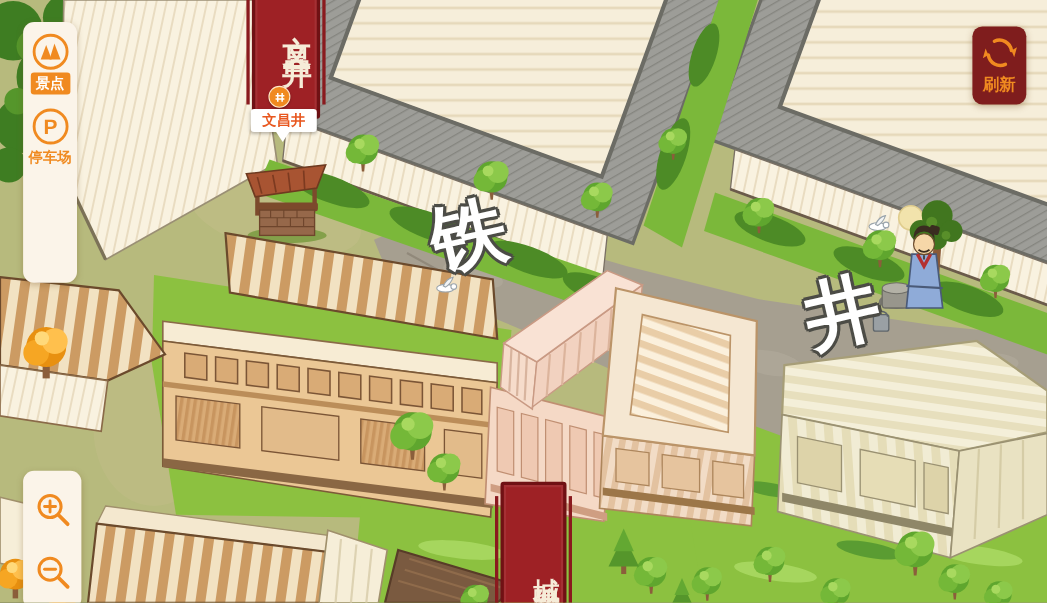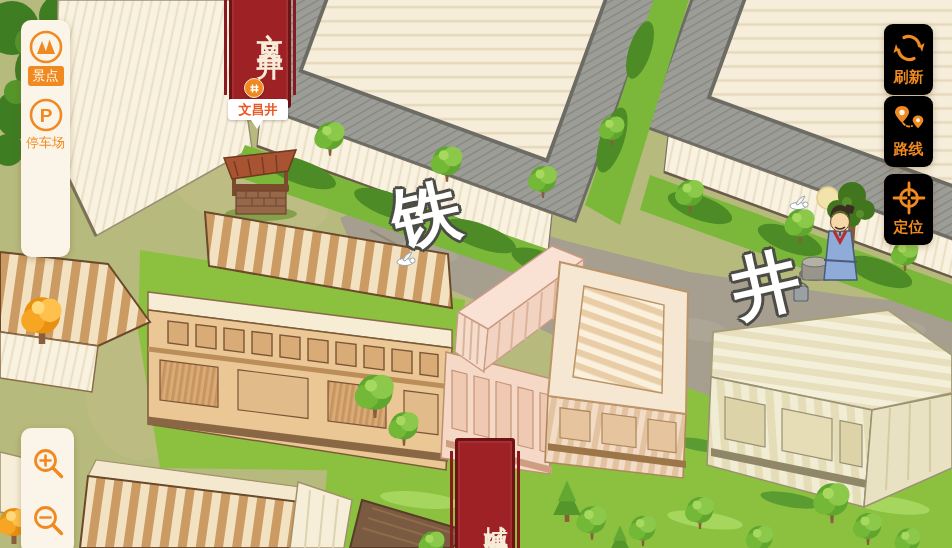--- a/index.html
+++ b/index.html
@@ -29,23 +29,23 @@
     text-shadow:3px 0 0 #4c4c46,-3px 0 0 #4c4c46,0 3px 0 #4c4c46,0 -3px 0 #4c4c46,
                 2px 2px 0 #4c4c46,-2px -2px 0 #4c4c46,2px -2px 0 #4c4c46,-2px 2px 0 #4c4c46;}
   .big-char-1{left:392px;top:180px;}
   .big-char-2{left:732px;top:250px;}
   
   .ui{position:absolute;z-index:10;}
   .side-panel{left:21px;top:20px;width:49px;height:228px;background:#fbf4e9;border-radius:10px;
               box-shadow:0 2px 6px rgba(120,85,40,.35);display:flex;flex-direction:column;
               align-items:center;padding-top:9px;}
   .side-item{display:flex;flex-direction:column;align-items:center;margin-bottom:11px;cursor:pointer;}
-  .side-item .lbl{color:#f08a20;font-size:13px;font-weight:normal;margin-top:1px;white-space:nowrap;}
+  .side-item .lbl{color:#f08a20;font-size:13px;font-weight:bold;margin-top:1px;white-space:nowrap;}
   .side-item.selected .lbl{background:#f08a20;color:#fff;border-radius:3px;padding:1px 5px;}
-  .rbtn{left:884px;width:49px;background:#000000;border-radius:9px;
+  .rbtn{left:884px;width:49px;background:#7f1d1d;border-radius:9px;
         box-shadow:0 2px 6px rgba(120,85,40,.35);display:flex;flex-direction:column;
         align-items:center;padding:7px 0 8px;cursor:pointer;}
   .rbtn .lbl{color:#f08a20;font-size:15px;font-weight:bold;margin-top:3px;white-space:nowrap;}
   .rbtn-refresh{top:24px;}
   .rbtn-route{top:96px;}
   .rbtn-locate{top:174px;}
   .zoom-panel{left:21px;top:428px;width:53px;height:114px;background:#fbf4e9;border-radius:10px;
         box-shadow:0 2px 6px rgba(120,85,40,.35);display:flex;flex-direction:column;
         align-items:center;justify-content:space-around;padding:6px 0;}
   .zbtn{cursor:pointer;display:flex;align-items:center;justify-content:center;}
@@ -391,37 +391,20 @@
     <svg width="34" height="34" viewBox="-17 -17 34 34">
       <g stroke="#f08a20" stroke-width="3.2" fill="none" stroke-linecap="round">
         <path d="M -5,-10.5 A 11,11 0 0 1 10.5,-2"></path>
         <path d="M 5,10.5 A 11,11 0 0 1 -10.5,2"></path>
       </g>
       <polygon points="10.5,-2 15.5,-5 13,4" fill="#f08a20"></polygon>
       <polygon points="-10.5,2 -15.5,5 -13,-4" fill="#f08a20"></polygon>
     </svg>
     <span class="lbl">刷新</span>
   </div>
-  <div class="ui rbtn rbtn-route">
-    <svg width="34" height="34" viewBox="-17 -17 34 34">
-      <path d="M-7,-14 c-4.5,0 -7,3 -7,6.2 c0,4 7,10.5 7,10.5 c0,0 7,-6.5 7,-10.5 c0,-3.2 -2.5,-6.2 -7,-6.2 z" fill="#f08a20"></path>
-      <circle cx="-7" cy="-7.5" r="2.7" fill="#fbf4e9"></circle>
-      <path d="M9,-4.5 c-3.4,0 -5.3,2.3 -5.3,4.7 c0,3 5.3,8 5.3,8 c0,0 5.3,-5 5.3,-8 c0,-2.4 -1.9,-4.7 -5.3,-4.7 z" fill="#f08a20"></path>
-      <circle cx="9" cy="0.3" r="2" fill="#fbf4e9"></circle>
-      <path d="M-6,3 Q-2,8 3,6" fill="none" stroke="#f08a20" stroke-width="2" stroke-dasharray="2.5 2.5" stroke-linecap="round"></path>
-    </svg>
-    <span class="lbl">路线</span>
-  </div>
-  <div class="ui rbtn rbtn-locate">
-    <svg width="34" height="34" viewBox="-17 -17 34 34">
-      <circle r="8.5" fill="none" stroke="#f08a20" stroke-width="2.8"></circle>
-      <path d="M0,-15 V-3 M0,3 V15 M-15,0 H-3 M3,0 H15" stroke="#f08a20" stroke-width="2.8" stroke-linecap="round"></path>
-    </svg>
-    <span class="lbl">定位</span>
-  </div>
 
   <div class="ui zoom-panel">
     <div class="zbtn">
       <svg width="38" height="38" viewBox="-19 -19 38 38">
         <circle cx="-2.5" cy="-2.5" r="10" fill="none" stroke="#f08a20" stroke-width="2.8"></circle>
         <path d="M5,5 L13.5,13.5" stroke="#f08a20" stroke-width="3.4" stroke-linecap="round"></path>
         <path d="M-2.5,-7.5 V2.5 M-7.5,-2.5 H2.5" stroke="#f08a20" stroke-width="2.6" stroke-linecap="round"></path>
       </svg>
     </div>
     <div class="zbtn">

